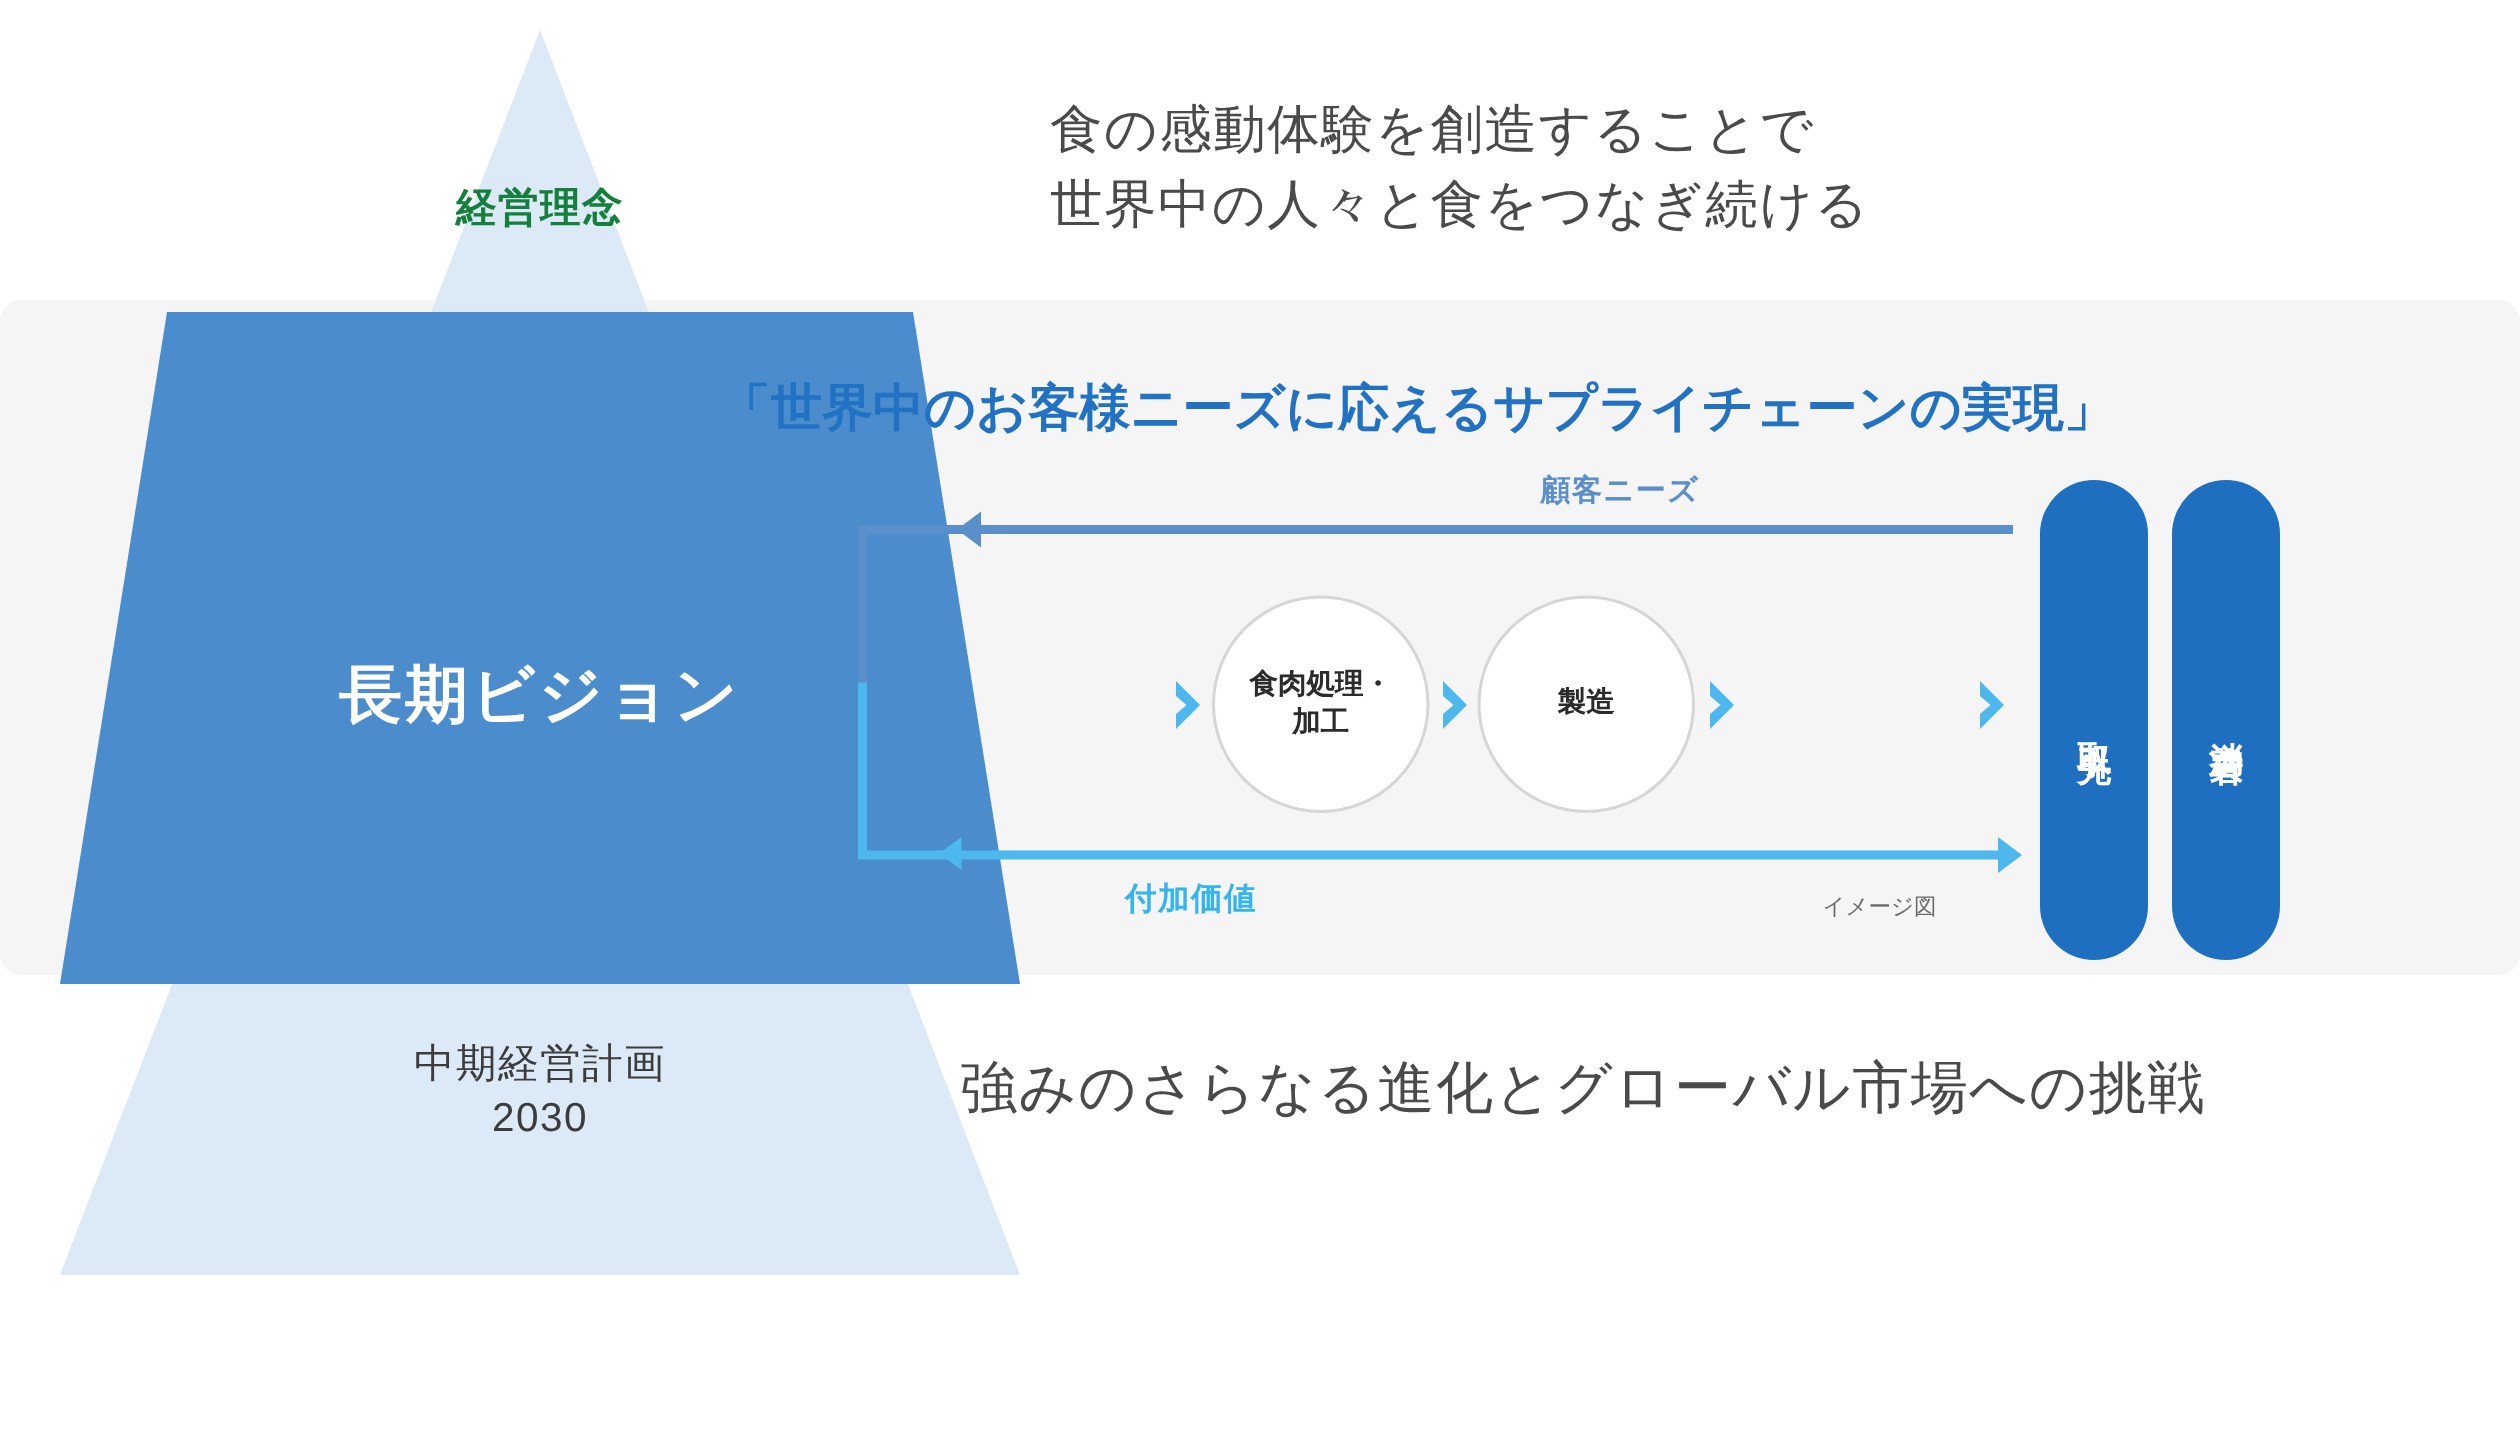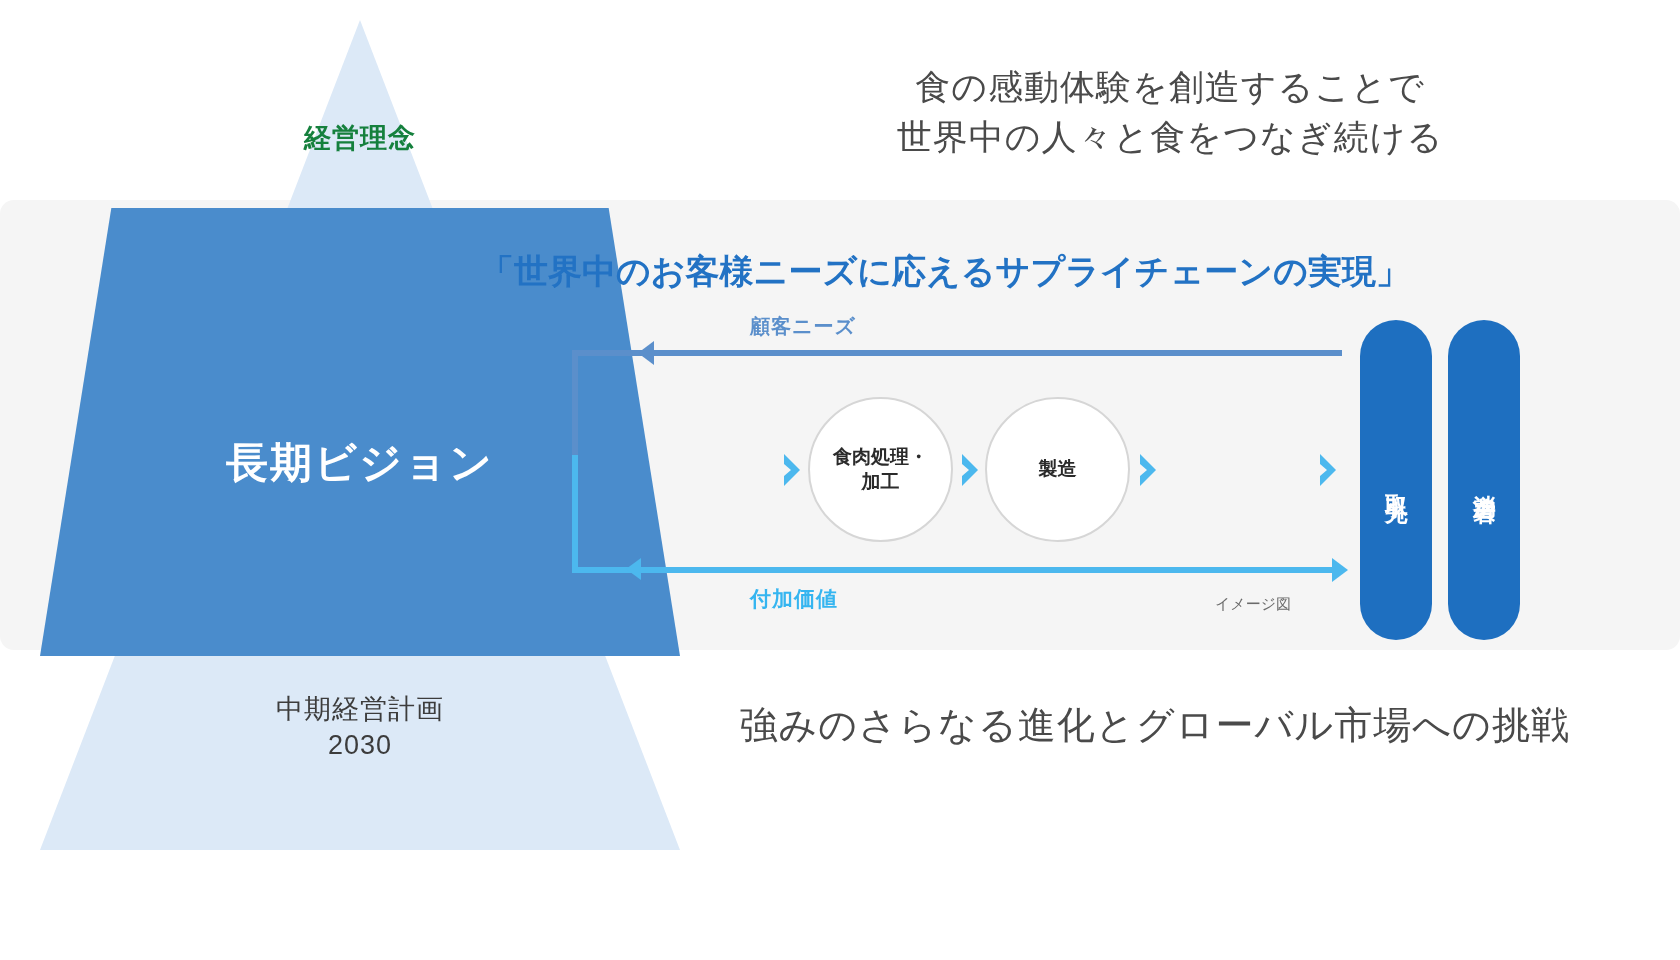--- a/index.html
+++ b/index.html
@@ -81,21 +81,21 @@
     line-height: 1.32;
     letter-spacing: 1px;
   }
 
   
   .mission {
     position: absolute;
     left: 700px;
     top: 62px;
     width: 940px;
-    text-align: center;
+    text-align: left;
     font-size: 35px;
     font-weight: 500;
     line-height: 1.42;
     color: #4a4a4a;
     letter-spacing: 1px;
   }
 
   
   .band {
     position: absolute;
@@ -216,20 +216,21 @@
     height: 0;
     border-top: 12px solid transparent;
     border-bottom: 12px solid transparent;
     border-right: 16px solid #5b8fcb;
   }
   .label-needs {
     position: absolute;
     left: 180px;
     top: 8px;
     width: 660px;
+    text-align: center;
     font-size: 20px;
     font-weight: 700;
     color: #5b8fcb;
     letter-spacing: 1px;
   }
 
   
   .loop-bot {
     position: absolute;
     left: 2px;
@@ -287,21 +288,21 @@
     color: #6a6a6a;
     letter-spacing: 0px;
   }
 
   
   .strategy {
     position: absolute;
     left: 640px;
     top: 700px;
     width: 930px;
-    text-align: right;
+    text-align: left;
     font-size: 38px;
     font-weight: 500;
     color: #4a4a4a;
     letter-spacing: 1px;
     white-space: nowrap;
   }
 </style>
 </head>
 <body>
 

